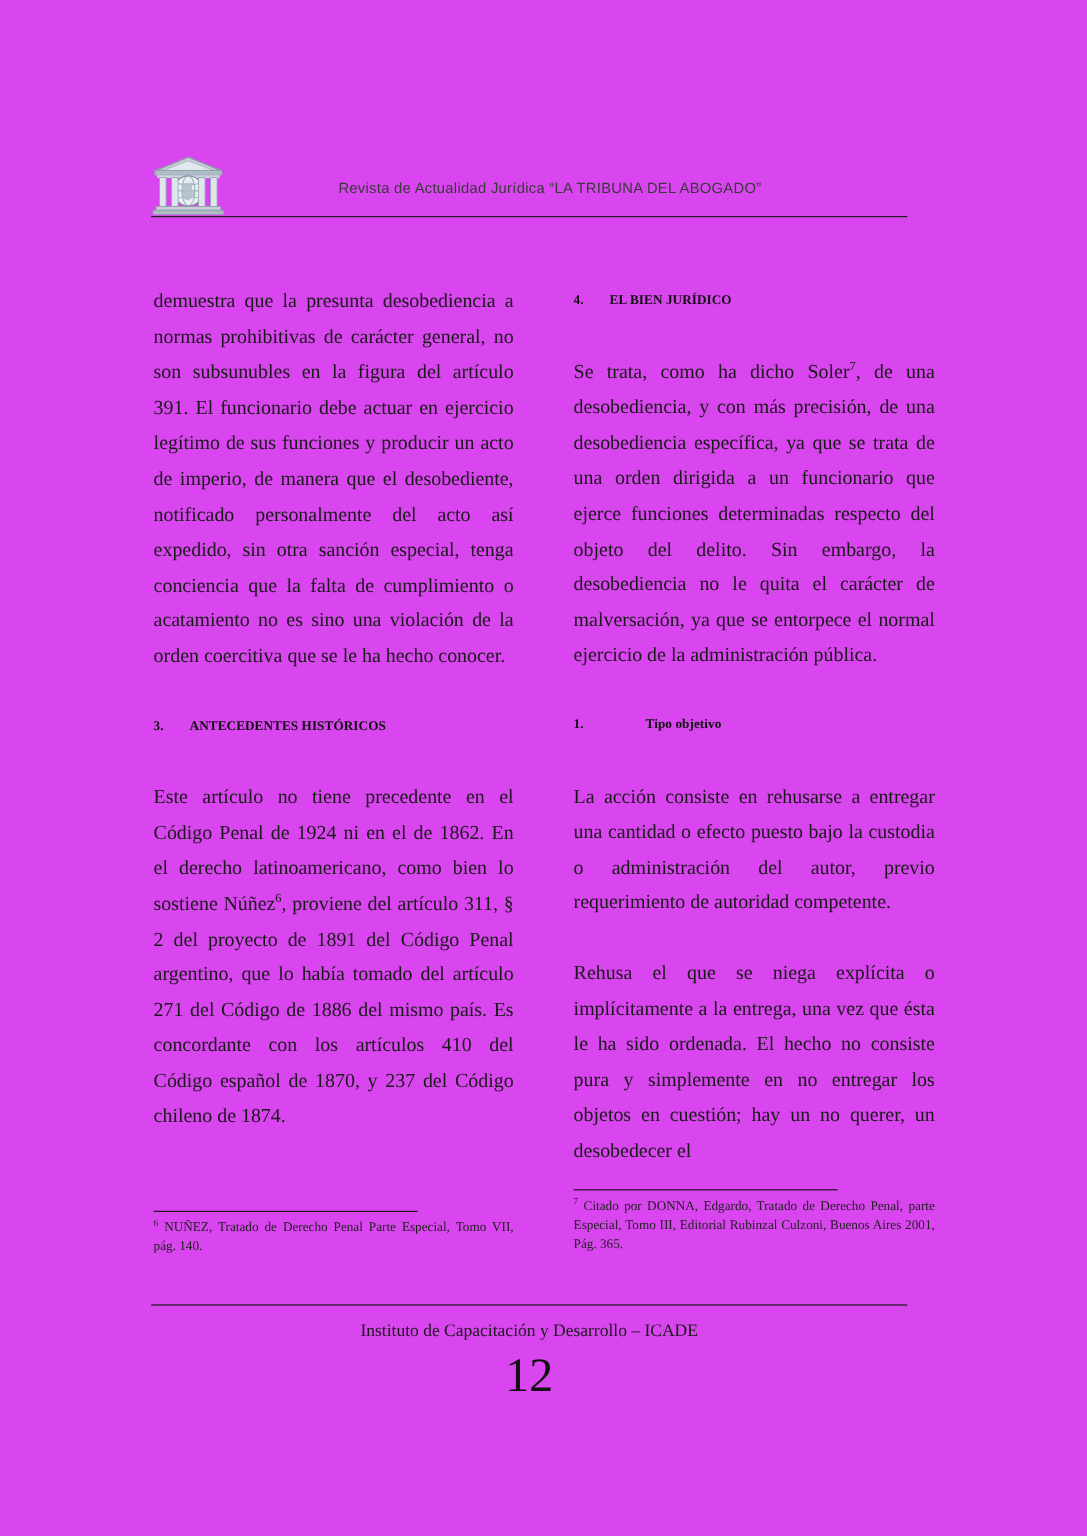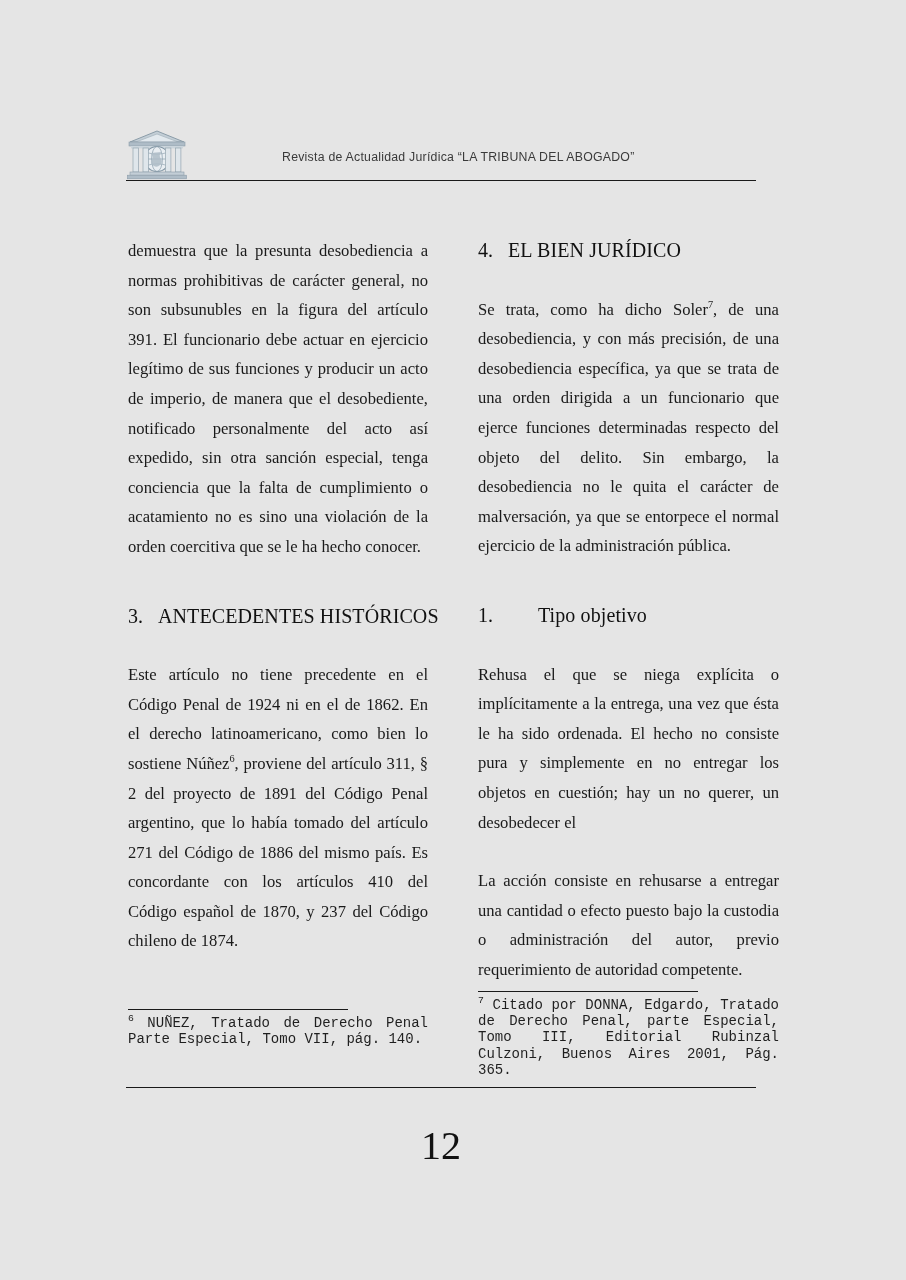--- a/index.html
+++ b/index.html
@@ -4,21 +4,21 @@
 <style>
   html, body {
     margin: 0;
     padding: 0;
     background: #ffffff;
   }
   .page {
     position: relative;
     width: 906px;
     height: 1280px;
-    background: #e5e5e5;
+    background: #d946ef;
     overflow: hidden;
     font-family: "Liberation Serif", serif;
   }
 
   
   .header {
     position: absolute;
     left: 126px;
     top: 128px;
     width: 630px;
@@ -68,43 +68,43 @@
   .col p {
     margin: 0 0 0 0;
     text-align: justify;
     hyphens: none;
   }
   .col p.gap { margin-top: 29px; }
 
   h2.sect {
     margin: 0;
     font-family: "Liberation Serif", serif;
-    font-size: 20px;
-    font-weight: normal;
+    font-size: 11px;
+    font-weight: bold;
     line-height: 29.6px;
     color: #111111;
     letter-spacing: 0.005em;
     white-space: nowrap;
   }
   h2.sect .num { display: inline-block; width: 30px; }
   h2.sect.sub .num { display: inline-block; width: 60px; }
-  h2.sect.spaced-before { margin-top: 40px; }
+  h2.sect.spaced-before { margin-top: 29px; }
 
   .ital { }
   sup.fnref {
     font-size: 0.62em;
     vertical-align: super;
     line-height: 0;
   }
 
   
   .fn {
     position: absolute;
-    font-family: Liberation Mono, monospace;
-    font-size: 14px;
+    font-family: Liberation Serif, serif;
+    font-size: 11px;
     line-height: 16.2px;
     color: #1f1f1f;
     text-align: justify;
   }
   .fn sup {
     font-size: 0.7em;
     vertical-align: super;
     line-height: 0;
   }
   .fn-rule {
@@ -196,27 +196,28 @@
 
   <div class="col col-right">
 
     <h2 class="sect"><span class="num">4.</span><span>EL BIEN JURÍDICO</span></h2>
 
     <p class="gap"><span>Se trata, como ha dicho Soler</span><sup class="fnref">7</sup><span>, de una desobediencia, y con más precisión, de una desobediencia específica, ya que se trata de una orden dirigida a un funcionario que ejerce funciones determinadas respecto del objeto del delito. Sin embargo, la desobediencia no le quita el carácter de malversación, ya que se entorpece el normal ejercicio de la administración pública.</span></p>
 
 
     <h2 class="sect sub spaced-before"><span class="num">1.</span><span>Tipo objetivo</span></h2>
 
+    <p class="gap">La acción consiste en rehusarse a entregar una cantidad o efecto puesto bajo la custodia o administración del autor, previo requerimiento de autoridad competente.</p>
+
     <p class="gap">Rehusa el que se niega explícita o implícitamente a la entrega, una vez que ésta le ha sido ordenada. El hecho no consiste pura y simplemente en no entregar los objetos en cuestión; hay un no querer, un desobedecer el</p>
-
-    <p class="gap">La acción consiste en rehusarse a entregar una cantidad o efecto puesto bajo la custodia o administración del autor, previo requerimiento de autoridad competente.</p>
   </div>
 
   <div class="fn-rule" id="fn-left-rule"></div>
   <div class="fn" id="fn-left"><sup>6</sup><span> NUÑEZ, Tratado de Derecho Penal Parte Especial, Tomo VII, pág. 140.</span></div>
 
   <div class="fn-rule" id="fn-right-rule"></div>
   <div class="fn" id="fn-right"><sup>7</sup><span> Citado por DONNA, Edgardo, Tratado de Derecho Penal, parte Especial, Tomo III, Editorial Rubinzal Culzoni, Buenos Aires 2001, Pág. 365.</span></div>
 
   <div class="footer-rule"></div>
+  <div class="footer-text">Instituto de Capacitación y Desarrollo – ICADE</div>
   <div class="page-number">12</div>
 
 </div>
 
 </body></html>

